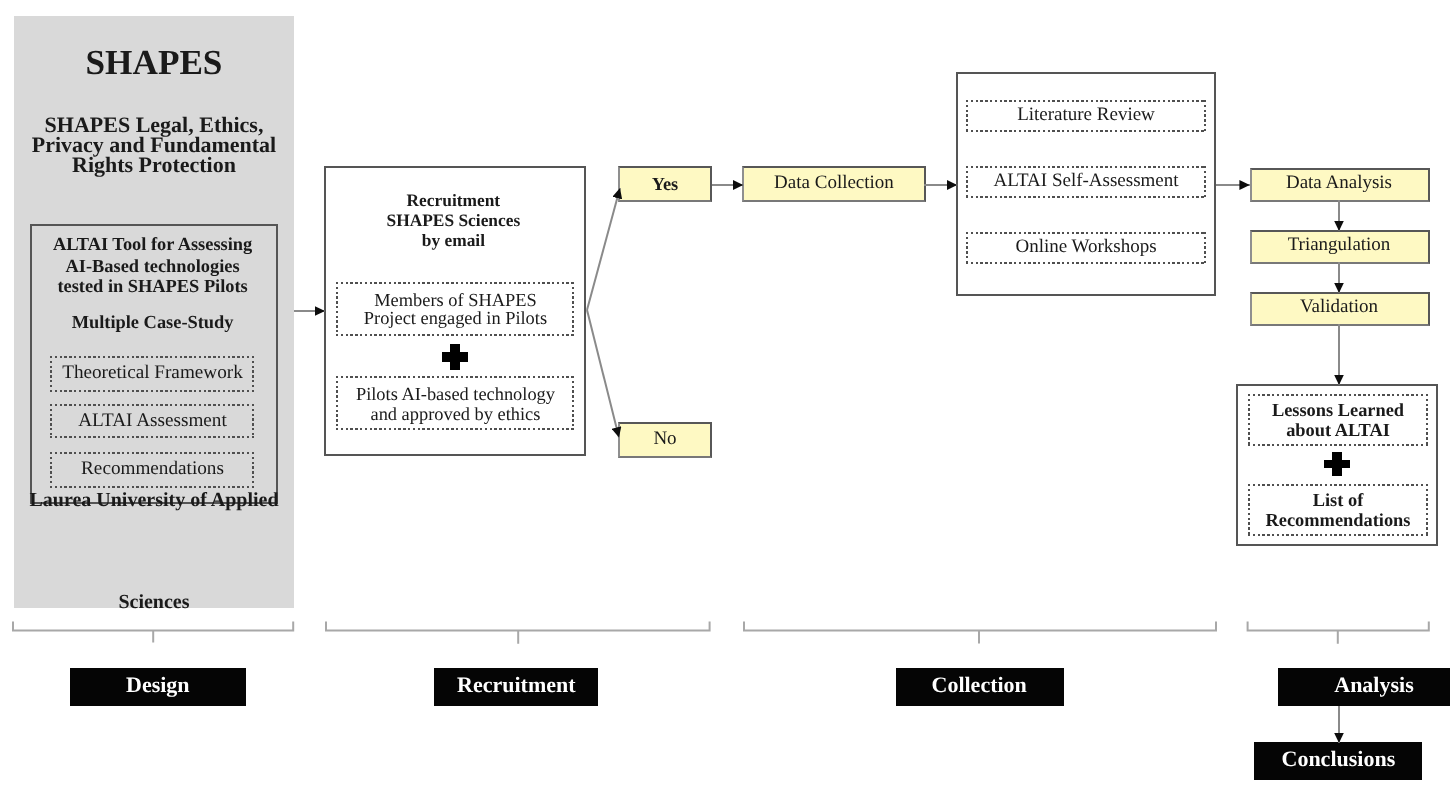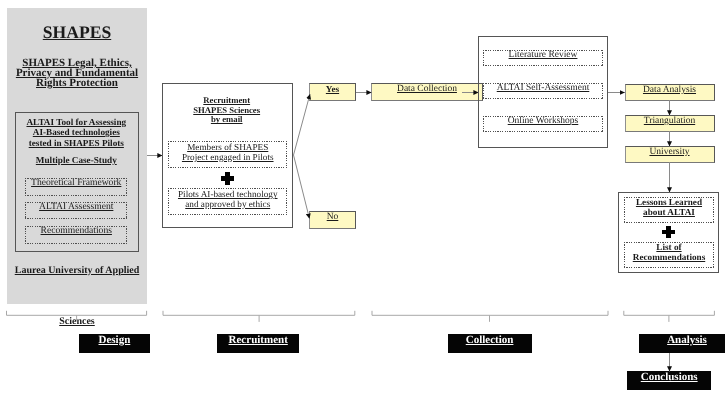--- a/index.html
+++ b/index.html
@@ -2,21 +2,21 @@
 <html><head>
 <meta charset="utf-8">
 <title>SHAPES Methodology Flowchart</title>
 <style>
   html,body{margin:0;padding:0;}
   body{width:725px;height:398px;background:#ffffff;overflow:hidden;
        font-family:"Liberation Serif",serif;color:#1a1a1a;
        -webkit-font-smoothing:antialiased;text-rendering:geometricPrecision;}
   #stage{position:relative;width:725px;height:398px;will-change:transform;}
   .abs{position:absolute;box-sizing:border-box;}
-  .ctr{display:flex;flex-direction:column;align-items:center;justify-content:flex-start;text-align:center;text-decoration:underline;}
+  .ctr{display:flex;flex-direction:column;align-items:center;justify-content:center;text-align:center;}
 
   
   #sidebar{left:7px;top:8px;width:140px;height:296px;background:#d9d9d9;}
 
   .sb-title{font-weight:bold;font-size:17.6px;}
   .sb-sub{font-weight:bold;font-size:11px;line-height:10px;}
   .sb-foot{font-weight:bold;font-size:10px;line-height:10.8px;}
 
   .box-solid{border:1.6px solid #555;background:transparent;}
   .box-dot{position:absolute;background:transparent;}
@@ -113,21 +113,21 @@
     </div>
   </div>
 
   <div class="abs ctr box-thin" style="left:309px;top:83px;width:47px;height:18px;">
     <div class="t-smb">Yes</div>
   </div>
   <div class="abs ctr box-thin" style="left:309px;top:211px;width:47px;height:18px;">
     <div class="t-md">No</div>
   </div>
 
-  <div class="abs ctr box-thin" style="left:371px;top:83px;width:112px;height:18px;">
+  <div class="abs ctr box-thin" style="left:371px;top:83px;width:92px;height:18px;">
     <div class="t-md">Data Collection</div>
   </div>
 
   <div class="abs box-solid" style="left:478px;top:36px;width:130px;height:112px;">
     <div class="abs ctr box-dot" style="left:4px;top:13px;width:120px;height:16px;">
       <b class="l"></b>
         <b class="r"></b>
       <div class="t-md">Literature Review</div>
     </div>
     <div class="abs ctr box-dot" style="left:4px;top:46px;width:120px;height:16px;">
@@ -142,21 +142,21 @@
     </div>
   </div>
 
   <div class="abs ctr box-thin" style="left:624.5px;top:84px;width:90px;height:17px;">
     <div class="t-md">Data Analysis</div>
   </div>
   <div class="abs ctr box-thin" style="left:624.5px;top:115px;width:90px;height:17px;">
     <div class="t-md">Triangulation</div>
   </div>
   <div class="abs ctr box-thin" style="left:624.5px;top:146px;width:90px;height:17px;">
-    <div class="t-md">University</div>
+    <div class="t-md">Validation</div>
   </div>
 
   <div class="abs box-solid" style="left:618px;top:192px;width:101px;height:81px;">
     <div class="abs ctr box-dot" style="left:5px;top:4px;width:90px;height:26px;">
       <b class="l"></b>
         <b class="r"></b>
       <div class="t-smb">Lessons Learned</div>
       <div class="t-smb">about ALTAI</div>
     </div>
     <div class="abs plus" style="left:43.4px;top:32.5px;width:12.6px;height:12.8px;" aria-label="+">
@@ -164,21 +164,21 @@
       <i class="v"></i>
     </div>
     <div class="abs ctr box-dot" style="left:5px;top:49px;width:90px;height:26px;">
       <b class="l"></b>
         <b class="r"></b>
       <div class="t-smb">List of</div>
       <div class="t-smb">Recommendations</div>
     </div>
   </div>
 
-  <div class="abs ctr chip" style="left:34.9px;top:334.4px;width:71px;height:19px;margin-left:44px;">
+  <div class="abs ctr chip" style="left:34.9px;top:334.4px;width:88px;height:19px;">
     <div>Design</div>
   </div>
   <div class="abs ctr chip" style="left:217.4px;top:334.4px;width:81.6px;height:19px;">
     <div>Recruitment</div>
   </div>
   <div class="abs ctr chip" style="left:447.6px;top:334.4px;width:84px;height:19px;">
     <div>Collection</div>
   </div>
   <div class="abs ctr chip" style="left:639px;top:334.4px;width:96px;height:19px;">
     <div>Analysis</div>

